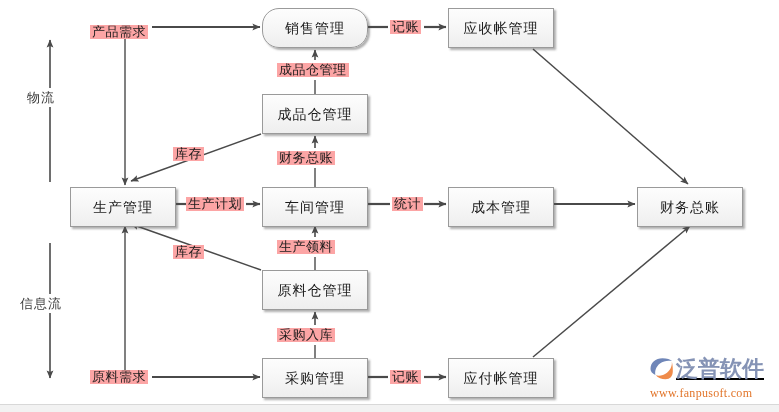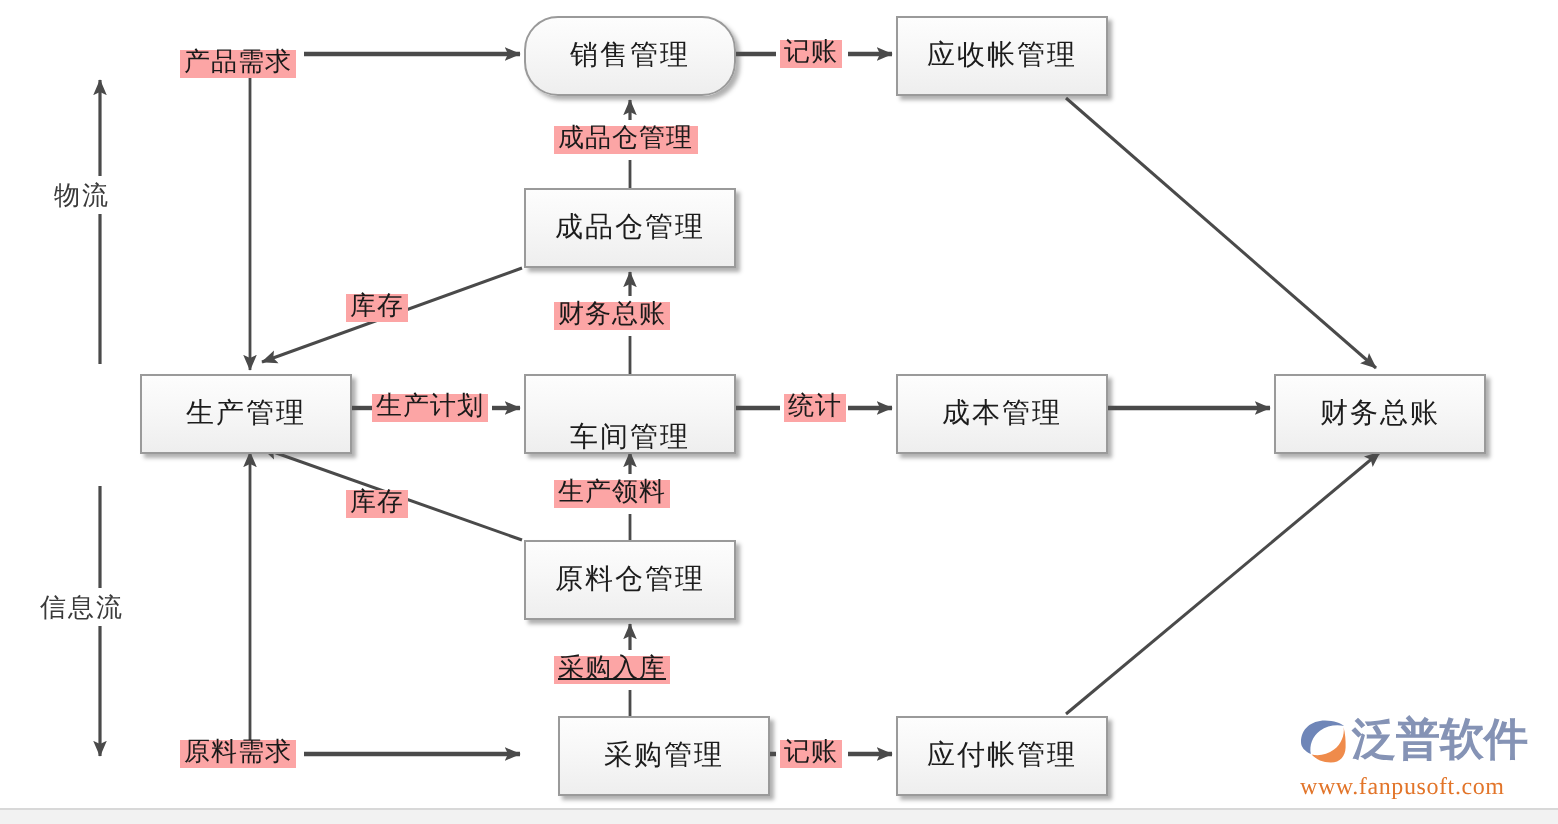--- a/index.html
+++ b/index.html
@@ -70,22 +70,23 @@
     top:356px;
     width:126px;
     height:50px;
     z-index:5;
     display:flex;
     flex-direction:column;
     align-items:flex-start;
   }
   #logo-row{
     display:flex;
-    align-items:center;
+    align-items:flex-start;
     height:30px;
+    text-decoration:underline;
   }
   #logo-mark{
     width:26px;height:26px;
     margin-right:2px;
     flex:0 0 auto;
   }
   #logo-name{
     font-size:22px;
     font-weight:bold;
     color:#8593b5;
@@ -191,37 +192,37 @@
   </div>
 
   <div class="node" style="left:448px;top:8px;">
     <span class="node-label">应收帐管理</span>
   </div>
 
   <div class="node" style="left:70px;top:187px;">
     <span class="node-label">生产管理</span>
   </div>
 
-  <div class="node" style="left:262px;top:187px;align-items:flex-end;">
+  <div class="node" style="left:262px;top:187px;">
     <span class="node-label">车间管理</span>
   </div>
 
   <div class="node" style="left:448px;top:187px;">
     <span class="node-label">成本管理</span>
   </div>
 
   <div class="node" style="left:637px;top:187px;">
     <span class="node-label">财务总账</span>
   </div>
 
   <div class="node" style="left:262px;top:270px;">
     <span class="node-label">原料仓管理</span>
   </div>
 
-  <div class="node" style="left:262px;top:358px;margin-left:17px;">
+  <div class="node" style="left:262px;top:358px;">
     <span class="node-label">采购管理</span>
   </div>
 
   <div class="node" style="left:448px;top:358px;">
     <span class="node-label">应付帐管理</span>
   </div>
 
   <div class="edge-label" style="left:90px;top:25px;">产品需求</div>
 
   <div class="edge-label" style="left:277px;top:63px;">成品仓管理</div>
@@ -233,21 +234,21 @@
   <div class="edge-label" style="left:277px;top:151px;">财务总账</div>
 
   <div class="edge-label" style="left:186px;top:197px;">生产计划</div>
 
   <div class="edge-label" style="left:392px;top:197px;">统计</div>
 
   <div class="edge-label" style="left:173px;top:245px;">库存</div>
 
   <div class="edge-label" style="left:277px;top:240px;">生产领料</div>
 
-  <div class="edge-label" style="left:277px;top:328px;text-decoration:underline;">采购入库</div>
+  <div class="edge-label" style="left:277px;top:328px;">采购入库</div>
 
   <div class="edge-label" style="left:90px;top:370px;">原料需求</div>
 
   <div class="edge-label" style="left:390px;top:370px;">记账</div>
 
   <div id="logo">
     <div id="logo-row">
       <svg id="logo-mark" viewBox="0 0 26 26">
         <path d="M2.5,13 C2.5,6.5 7.5,2.2 14.5,2.2 C19,2.2 22.5,3.6 24,5
                  C20,4.2 15.5,4.8 12,7.4 C8.2,10.2 6.6,14.6 7.4,19

